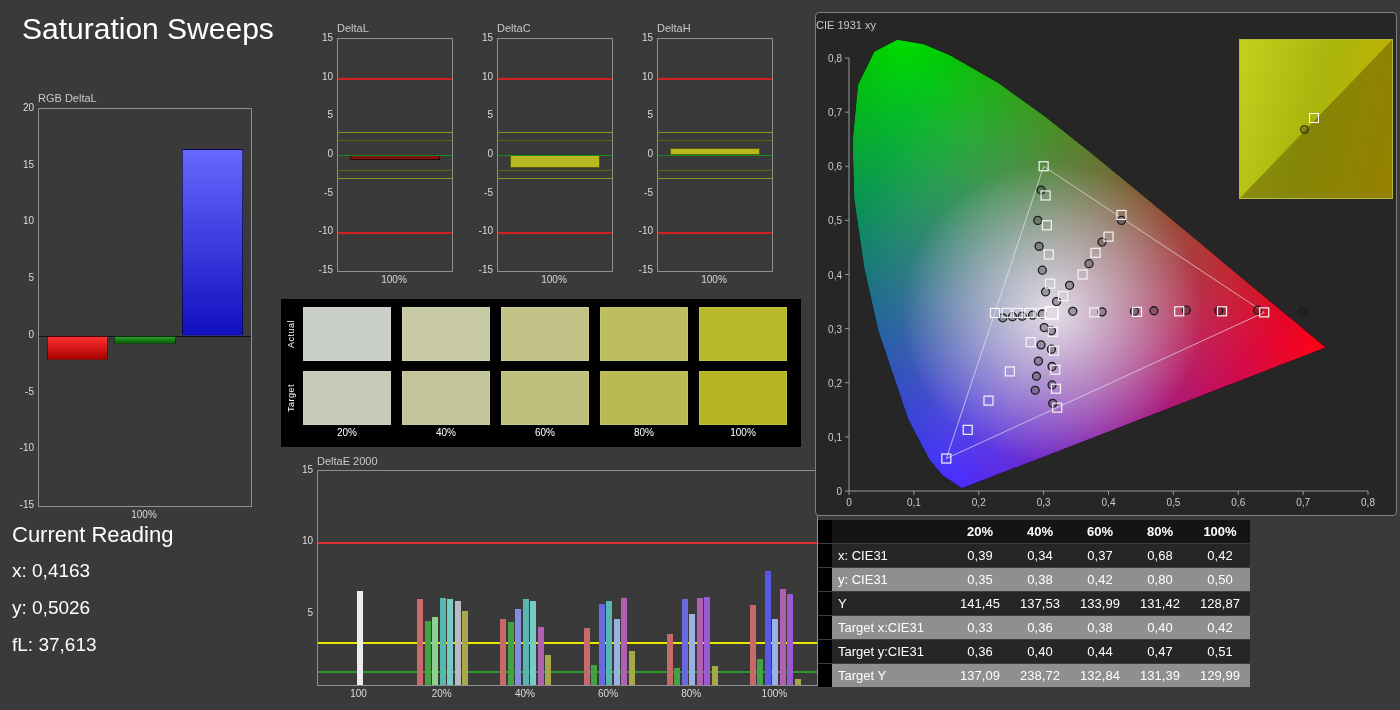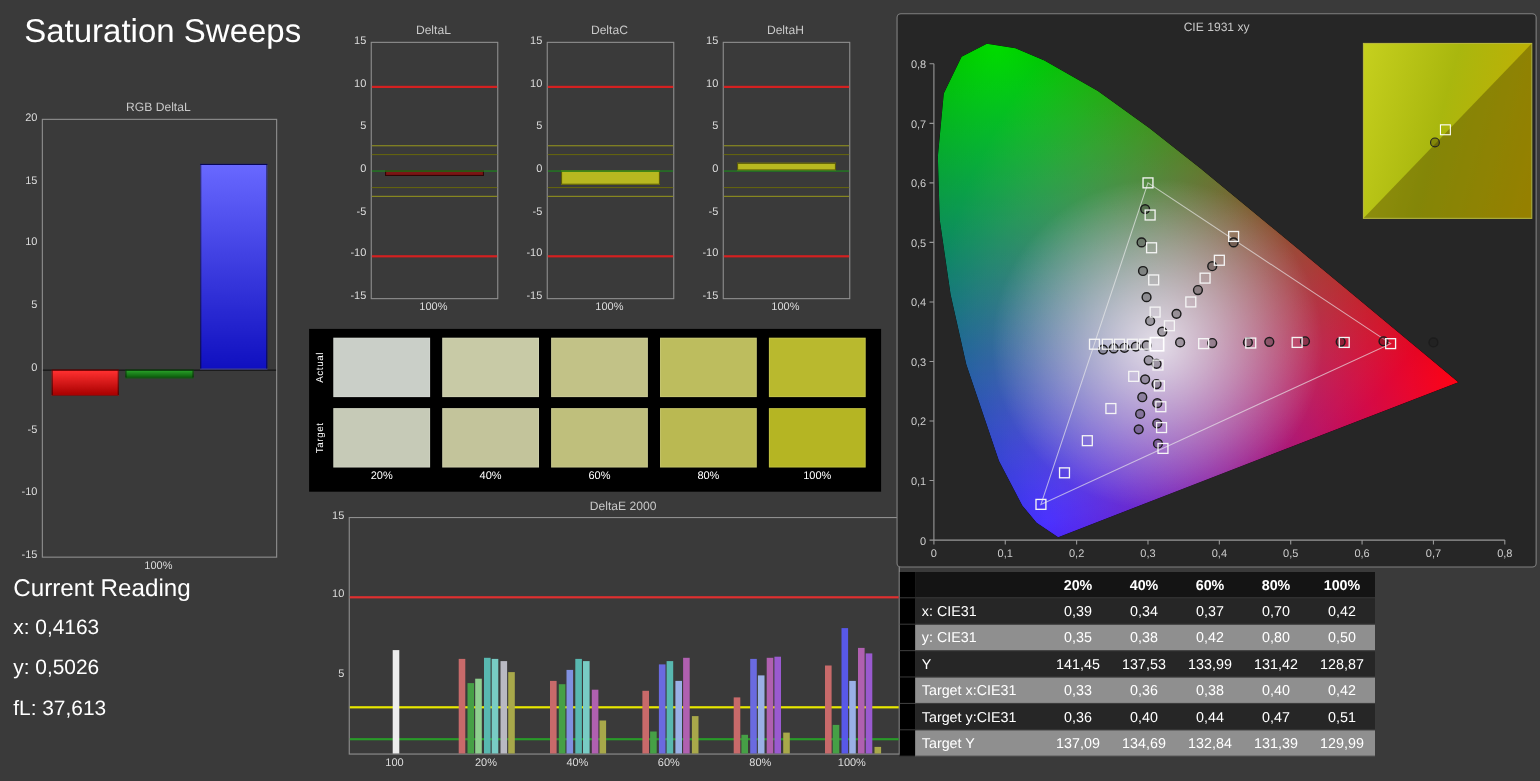--- a/index.html
+++ b/index.html
@@ -1,20 +1,20 @@
 <!DOCTYPE html>
 <html><head>
 <meta charset="utf-8">
 <style>
 *{box-sizing:border-box}
 html,body{margin:0;padding:0}
 body{width:1400px;height:710px;background:#3a3a3a;font-family:"Liberation Sans",sans-serif;position:relative;overflow:hidden;color:#fff}
 .page-title{position:absolute;left:22px;top:12px;font-size:30px;font-weight:400;color:#fff}
 .chart{position:absolute}
-.chart-title{position:absolute;font-size:11px;color:#c8c8c8;text-align:center;white-space:nowrap}
+.chart-title{position:absolute;font-size:11px;color:#c8c8c8;white-space:nowrap}
 .plot{position:absolute;border:1px solid #8f8f8f;box-sizing:content-box}
 .ytick{position:absolute;font-size:10px;color:#dcdcdc;text-align:right}
 .xlab{position:absolute;font-size:10px;color:#dcdcdc;text-align:center}
 .hline{position:absolute;left:0;right:0;height:1px}
 .bar{position:absolute}
 .swatch-panel{position:absolute;left:281px;top:299px;width:520px;height:148px;background:#000}
 .vlabel{position:absolute;left:0;width:20px;height:54px;display:flex;align-items:center;justify-content:center}
 .vlabel span{transform:rotate(-90deg);font-size:9px;color:#fff;letter-spacing:.5px}
 .swatch{position:absolute;width:88px;height:54px;border:1px solid rgba(255,255,255,.12)}
 .swlab{position:absolute;top:128px;width:88px;text-align:center;font-size:10px;color:#fff}
@@ -355,21 +355,21 @@
     <div class="tcell thead">20%</div>
     <div class="tcell thead">40%</div>
     <div class="tcell thead">60%</div>
     <div class="tcell thead">80%</div>
     <div class="tcell thead">100%</div>
     <div class="tcell strip"></div>
     <div class="tcell dark tlabel">x: CIE31</div>
     <div class="tcell dark tval">0,39</div>
     <div class="tcell dark tval">0,34</div>
     <div class="tcell dark tval">0,37</div>
-    <div class="tcell dark tval">0,70</div>
+    <div class="tcell dark tval">0,68</div>
     <div class="tcell dark tval">0,42</div>
     <div class="tcell strip"></div>
     <div class="tcell light tlabel">y: CIE31</div>
     <div class="tcell light tval">0,35</div>
     <div class="tcell light tval">0,38</div>
     <div class="tcell light tval">0,42</div>
     <div class="tcell light tval">0,80</div>
     <div class="tcell light tval">0,50</div>
     <div class="tcell strip"></div>
     <div class="tcell dark tlabel">Y</div>
@@ -388,17 +388,17 @@
     <div class="tcell strip"></div>
     <div class="tcell dark tlabel">Target y:CIE31</div>
     <div class="tcell dark tval">0,36</div>
     <div class="tcell dark tval">0,40</div>
     <div class="tcell dark tval">0,44</div>
     <div class="tcell dark tval">0,47</div>
     <div class="tcell dark tval">0,51</div>
     <div class="tcell strip"></div>
     <div class="tcell light tlabel">Target Y</div>
     <div class="tcell light tval">137,09</div>
-    <div class="tcell light tval">134,69</div>
+    <div class="tcell light tval">238,72</div>
     <div class="tcell light tval">132,84</div>
     <div class="tcell light tval">131,39</div>
     <div class="tcell light tval">129,99</div>
   </div>
 
 </body></html>

